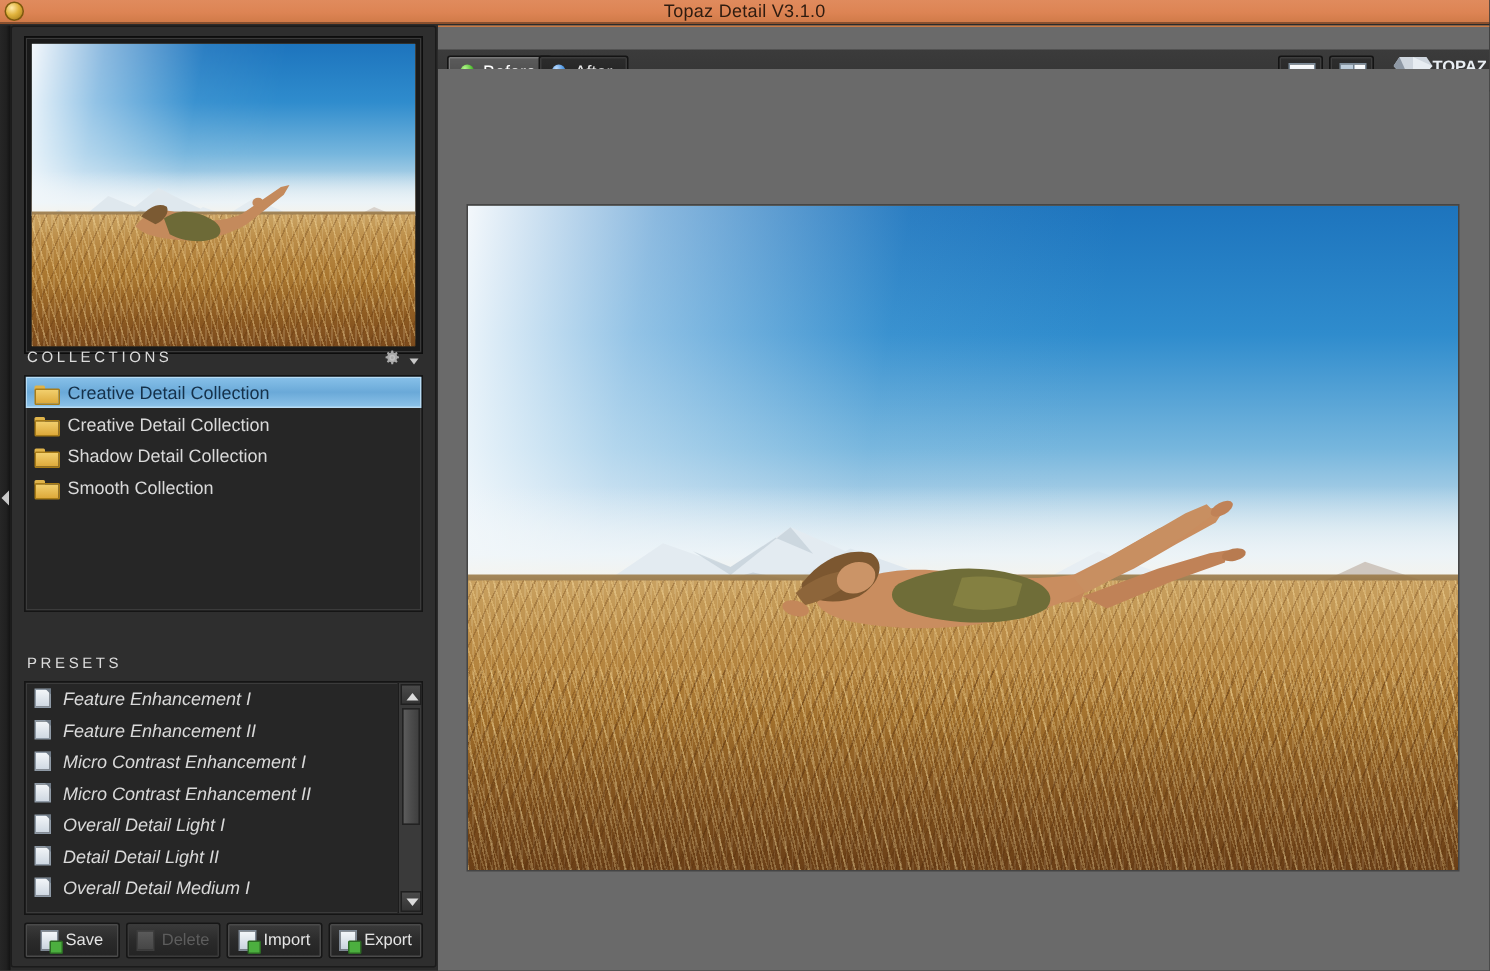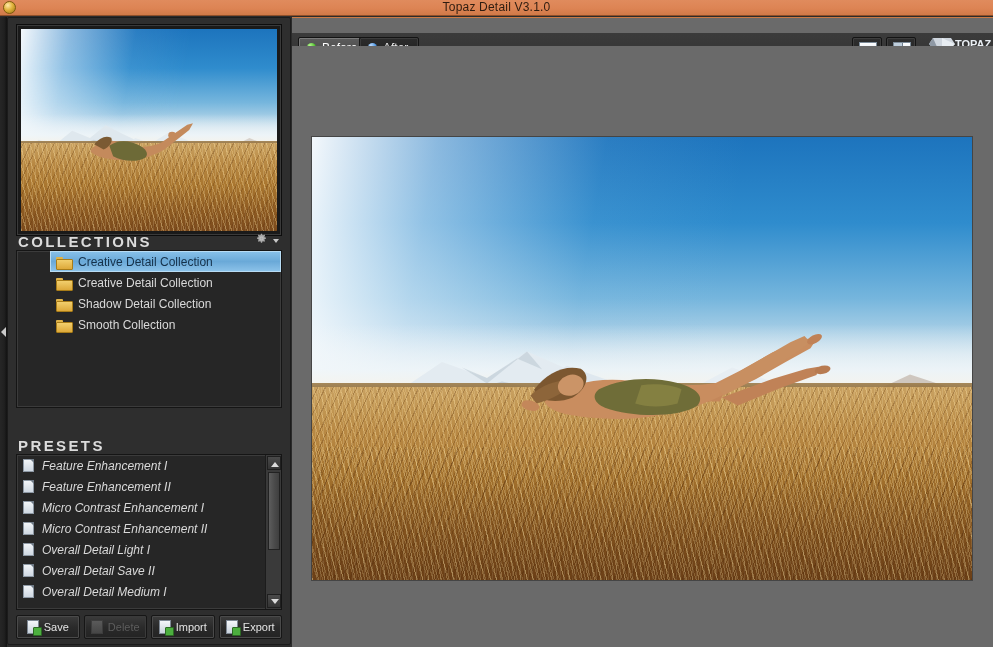--- a/index.html
+++ b/index.html
@@ -107,21 +107,21 @@
   .farstrip {
     position: absolute; left: 0; top: 55.5%; width: 100%; height: 3.5%;
     background: linear-gradient(180deg,#9c7c4a 0%, #8a6736 60%, #7c5a2c 100%);
     opacity: .9;
   }
   .figure { position: absolute; }
 
   
   .sec-head {
     position: absolute;
-    font-size: 15px; font-weight: bold;
+    font-size: 10px; font-weight: normal;
     color: #dcdcdc;
     letter-spacing: 2.4px;
   }
   .gear {
     position: absolute;
     width: 11px; height: 11px;
   }
   .gear-caret {
     position: absolute;
     width: 0; height: 0;
@@ -360,21 +360,21 @@
       </div>
     </div>
 
     <div class="sec-head" style="left:10px; top:215px;">COLLECTIONS</div>
     <svg class="gear" style="left:248px; top:215px;" viewBox="0 0 16 16">
       <path fill="#c0c0c0" d="M8 5.2A2.8 2.8 0 1 0 8 10.8 2.8 2.8 0 0 0 8 5.2zm0 1.4a1.4 1.4 0 1 1 0 2.8 1.4 1.4 0 0 1 0-2.8z"></path>
       <path fill="#c0c0c0" d="M7.1 1h1.8l.3 1.8 1.3.55 1.5-1.05 1.27 1.27-1.05 1.5.55 1.3L14.5 6.7v1.8l-1.8.3-.55 1.3 1.05 1.5-1.27 1.27-1.5-1.05-1.3.55L8.9 14.2H7.1l-.3-1.8-1.3-.55-1.5 1.05L2.73 11.63l1.05-1.5-.55-1.3L1.5 8.5V6.7l1.73-.33.55-1.3-1.05-1.5L4 2.3l1.5 1.05 1.3-.55z" opacity=".85"></path>
     </svg>
     <div class="gear-caret" style="left:265px; top:221px;"></div>
 
-    <div class="listbox" style="left:8px; top:232px; width:266px; height:158px;padding-left:33px;">
+    <div class="listbox" style="left:8px; top:232px; width:266px; height:158px;">
       <div class="row selected">
         <span class="folder-icon"></span>
         <span>Creative Detail Collection</span>
       </div>
       <div class="row">
         <span class="folder-icon"></span>
         <span>Creative Detail Collection</span>
       </div>
       <div class="row">
         <span class="folder-icon"></span>
@@ -405,21 +405,21 @@
         <div class="row">
           <span class="doc-icon"></span>
           <span>Micro Contrast Enhancement II</span>
         </div>
         <div class="row">
           <span class="doc-icon"></span>
           <span>Overall Detail Light I</span>
         </div>
         <div class="row">
           <span class="doc-icon"></span>
-          <span>Overall Detail Save II</span>
+          <span>Detail Detail Light II</span>
         </div>
         <div class="row">
           <span class="doc-icon"></span>
           <span>Overall Detail Medium I</span>
         </div>
       </div>
       <div class="scrollbar">
         <div class="sb-btn sb-up">
           <div class="sb-arrow-up"></div>
         </div>

